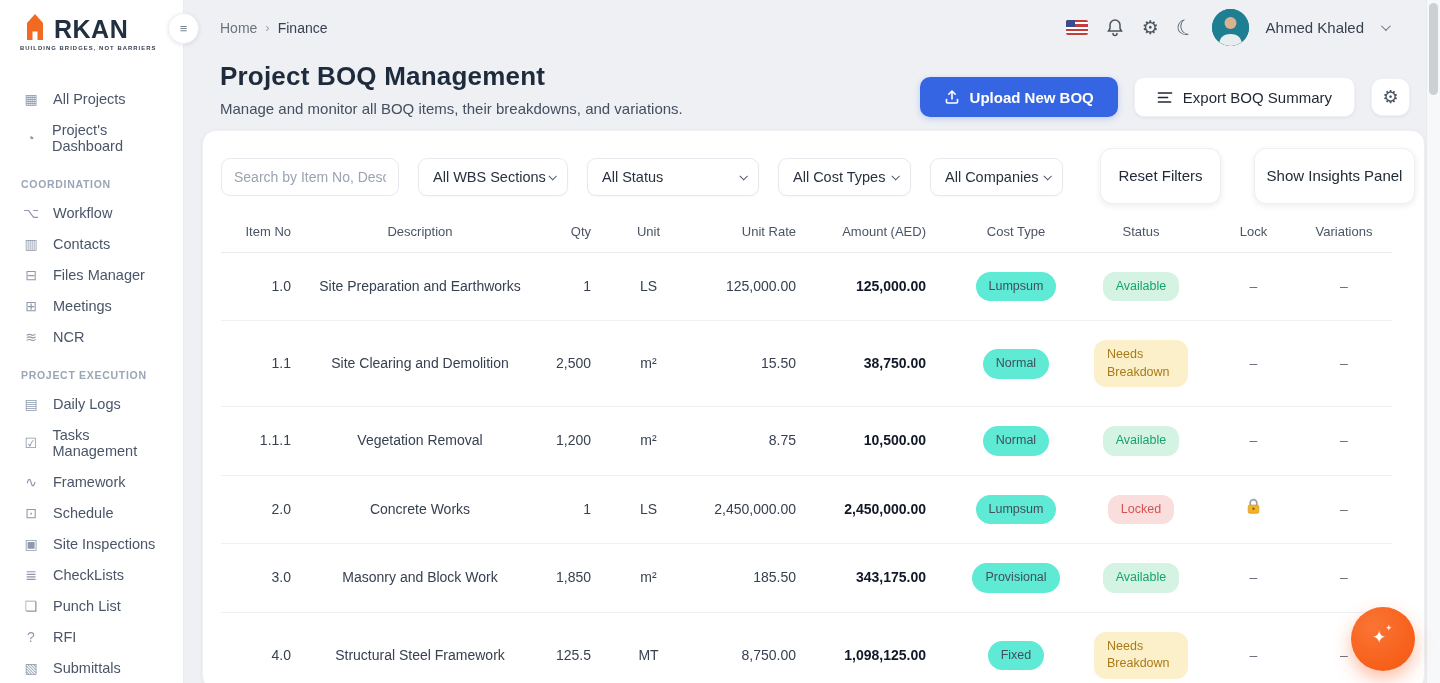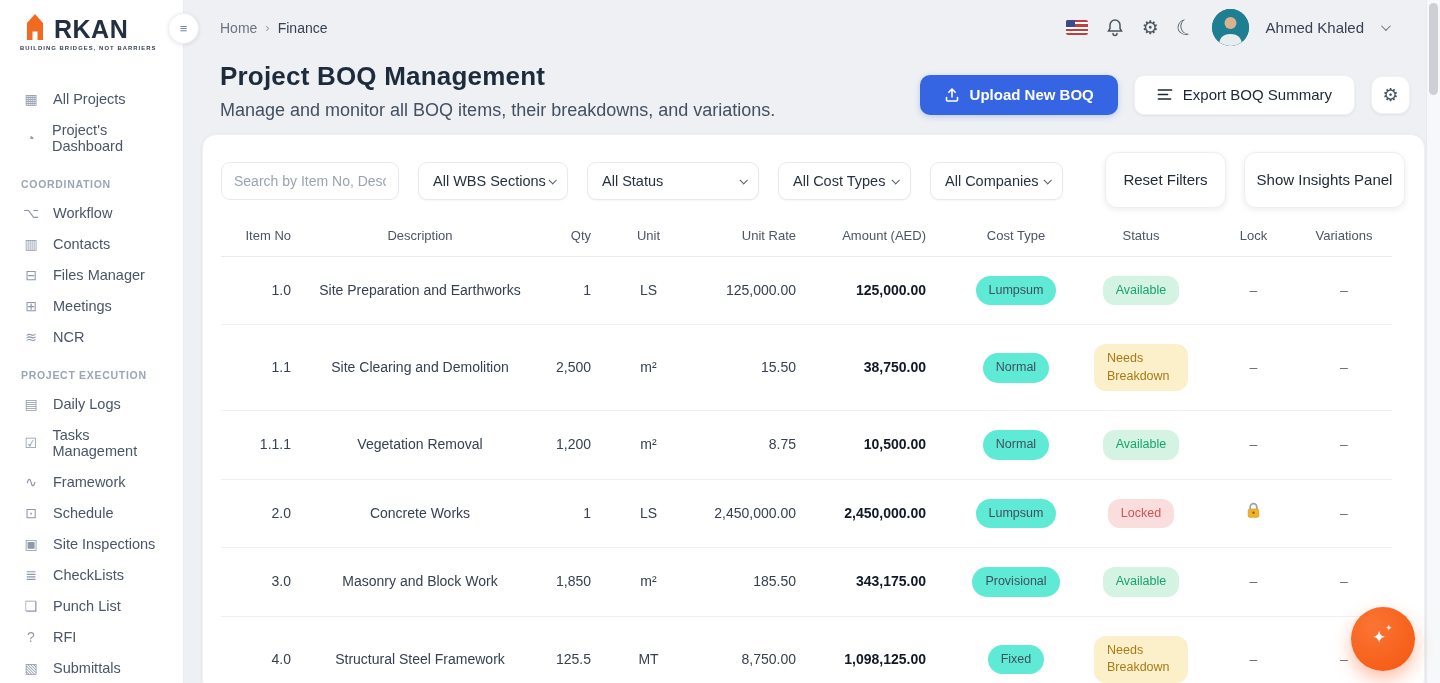--- a/index.html
+++ b/index.html
@@ -30,36 +30,36 @@
   .flag { width:22px; height:15px; border-radius:2px; position:relative; overflow:hidden;
           background:repeating-linear-gradient(#c43d3d 0 2.2px,#fff 2.2px 4.4px); cursor:pointer; }
   .flag::after { content:""; position:absolute; left:0; top:0; width:9px; height:7px; background:#3a4a8c; }
   .icon-btn { background:none; border:none; cursor:pointer; color:#4a5560; display:flex; align-items:center; }
   .glyph-icon { font-size:19px; color:#4a5560; line-height:1; }
   .avatar { width:37px; height:37px; border-radius:50%; overflow:hidden; background:#1e7e92; cursor:pointer; flex:none; }
   .user-name { font-size:15px; color:#374151; cursor:pointer; }
   .caret { width:7px; height:7px; border-right:1.6px solid #6b7280; border-bottom:1.6px solid #6b7280; transform:rotate(45deg) translateY(-2px); display:inline-block; }
 
   
-  .page-head { display:flex; align-items:center; padding:6px 30px 0 36px; }
+  .page-head { display:flex; align-items:flex-end; padding:6px 30px 0 36px; }
   .page-title { font-size:26px; font-weight:700; color:#1d2b3c; letter-spacing:.2px; }
-  .page-subtitle { font-size:18px; color:#435061; margin-top:8px; }
+  .page-subtitle { font-size:15px; color:#435061; margin-top:8px; }
   .head-actions { margin-left:auto; display:flex; align-items:center; gap:16px; padding-top:7px; }
   .btn-primary { display:flex; align-items:center; gap:10px; background:#3565e3; color:#fff; border:none; border-radius:10px; padding:0 24px; height:40px; font-size:15px; font-weight:600; font-family:inherit; cursor:pointer; box-shadow:0 2px 6px rgba(53,101,227,.25); }
   .btn-white { display:flex; align-items:center; gap:10px; background:#fff; color:#1d2733; border:1px solid #f0f1f4; border-radius:10px; padding:0 22px; height:40px; font-size:15px; font-weight:500; font-family:inherit; cursor:pointer; box-shadow:0 1px 3px rgba(20,30,50,.07); }
   .btn-gear { width:39px; height:38px; background:#fff; border:1px solid #f0f1f4; border-radius:11px; box-shadow:0 1px 3px rgba(20,30,50,.07); cursor:pointer; font-size:18px; color:#4a5560; }
 
   
   .card { margin:13px 15px 0 18px; background:#fff; border:1px solid #eef0f2; border-radius:14px; height:560px; position:relative; box-shadow:0 1px 4px rgba(25,35,60,.05); overflow:hidden; }
   .filters { display:flex; gap:19px; padding:27px 0 0 18px; }
   .search-input { width:178px; height:38px; border:1px solid #e6e9ee; border-radius:9px; padding:0 12px; font-size:14px; font-family:inherit; color:#374151; outline:none; }
   .search-input::placeholder { color:#9aa3b2; }
   .dropdown { height:38px; border:1px solid #e6e9ee; border-radius:9px; background:#fff; display:flex; align-items:center; justify-content:space-between; padding:0 12px 0 14px; font-size:14.5px; color:#27313f; cursor:pointer; box-shadow:0 1px 2px rgba(20,30,50,.04); }
   .dd-caret { width:6px; height:6px; border-right:1.5px solid #55606e; border-bottom:1.5px solid #55606e; transform:rotate(45deg) translateY(-1px); }
-  .card-actions { position:absolute; top:17px; right:19px; display:flex; gap:18px; }
+  .card-actions { position:absolute; top:17px; right:9px; display:flex; gap:33px; }
   .btn-tall { width:121px; height:56px; background:#fff; border:1px solid #efeff3; border-radius:12px; box-shadow:0 2px 6px rgba(20,30,50,.08); font-size:15px; color:#222b38; font-family:inherit; line-height:1.35; cursor:pointer; }
   .btn-tall.wide { width:161px; }
 
   
   table { border-collapse:collapse; table-layout:fixed; width:1171px; margin:26px 0 0 18px; }
   thead th { font-size:13px; font-weight:500; color:#4b5563; padding:2px 0 11px; border-bottom:1px solid #e8ebef; line-height:1.3; }
   th.c-item, td.c-item { text-align:right; }
   th.c-desc, td.c-desc { text-align:center; padding-left:28px; }
   th.c-qty, td.c-qty { text-align:right; padding-right:20px; }
   th.c-unit, td.c-unit { text-align:center; }

